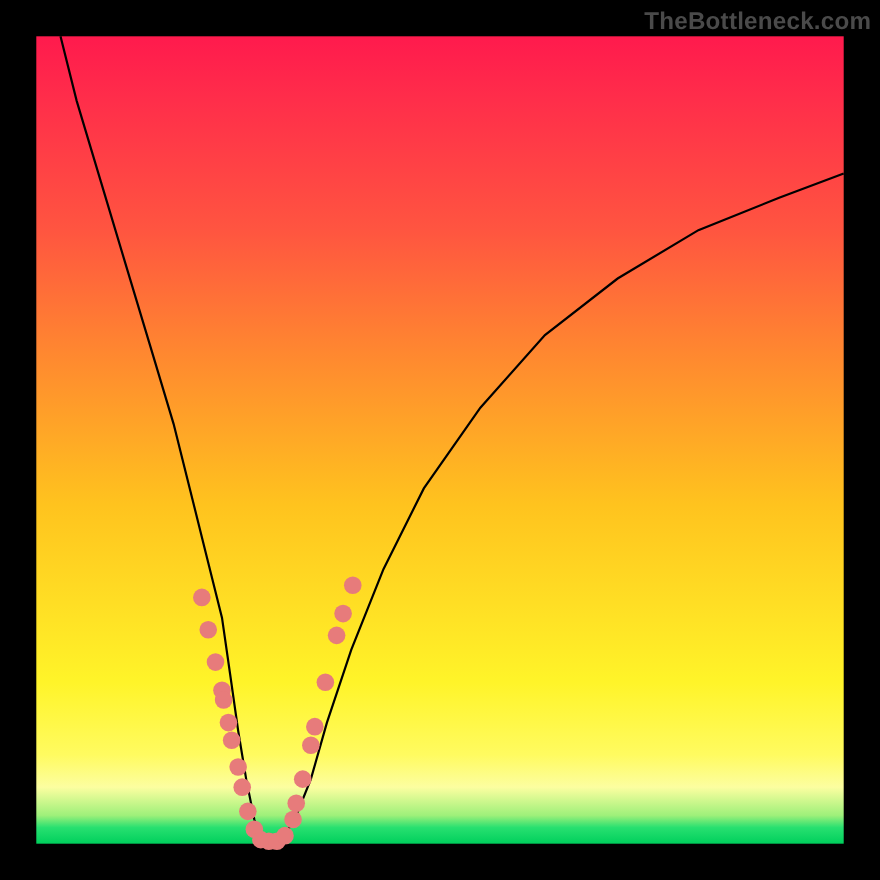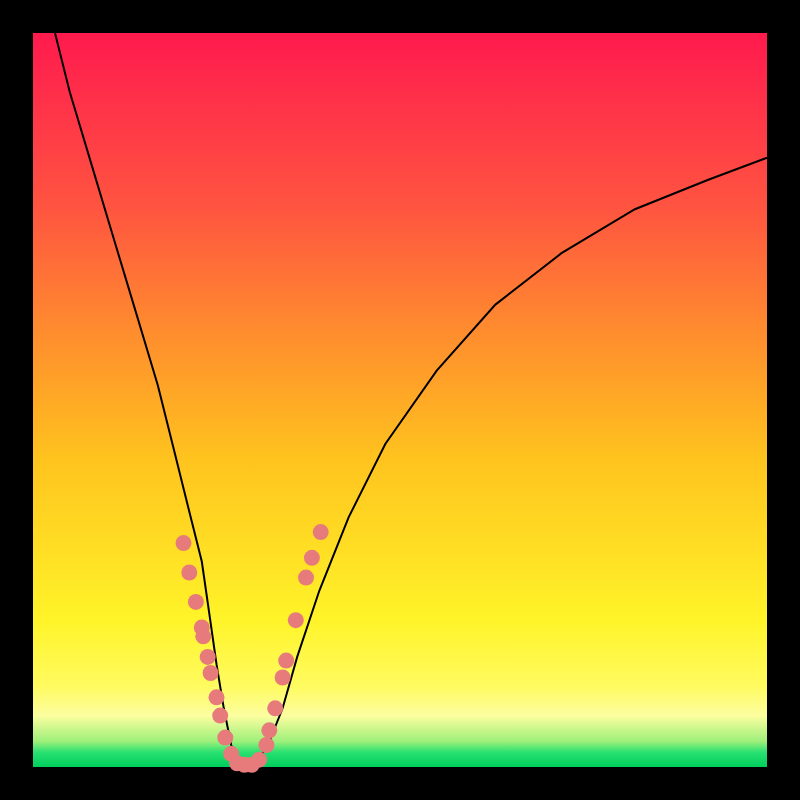--- a/index.html
+++ b/index.html
@@ -88,13 +88,14 @@
           <circle cx="242.2" cy="675.3" r="8" fill="#e77b7b"></circle>
           <circle cx="249.6" cy="644.5" r="8" fill="#e77b7b"></circle>
           <circle cx="253.2" cy="627.6" r="8" fill="#e77b7b"></circle>
           <circle cx="262.8" cy="587.2" r="8" fill="#e77b7b"></circle>
           <circle cx="273.0" cy="544.6" r="8" fill="#e77b7b"></circle>
           <circle cx="278.9" cy="524.8" r="8" fill="#e77b7b"></circle>
           <circle cx="287.7" cy="499.1" r="8" fill="#e77b7b"></circle>
         </g>
     </svg>
   </div>
+  <div class="watermark">TheBottleneck.com</div>
 </div>
 
 </body></html>

